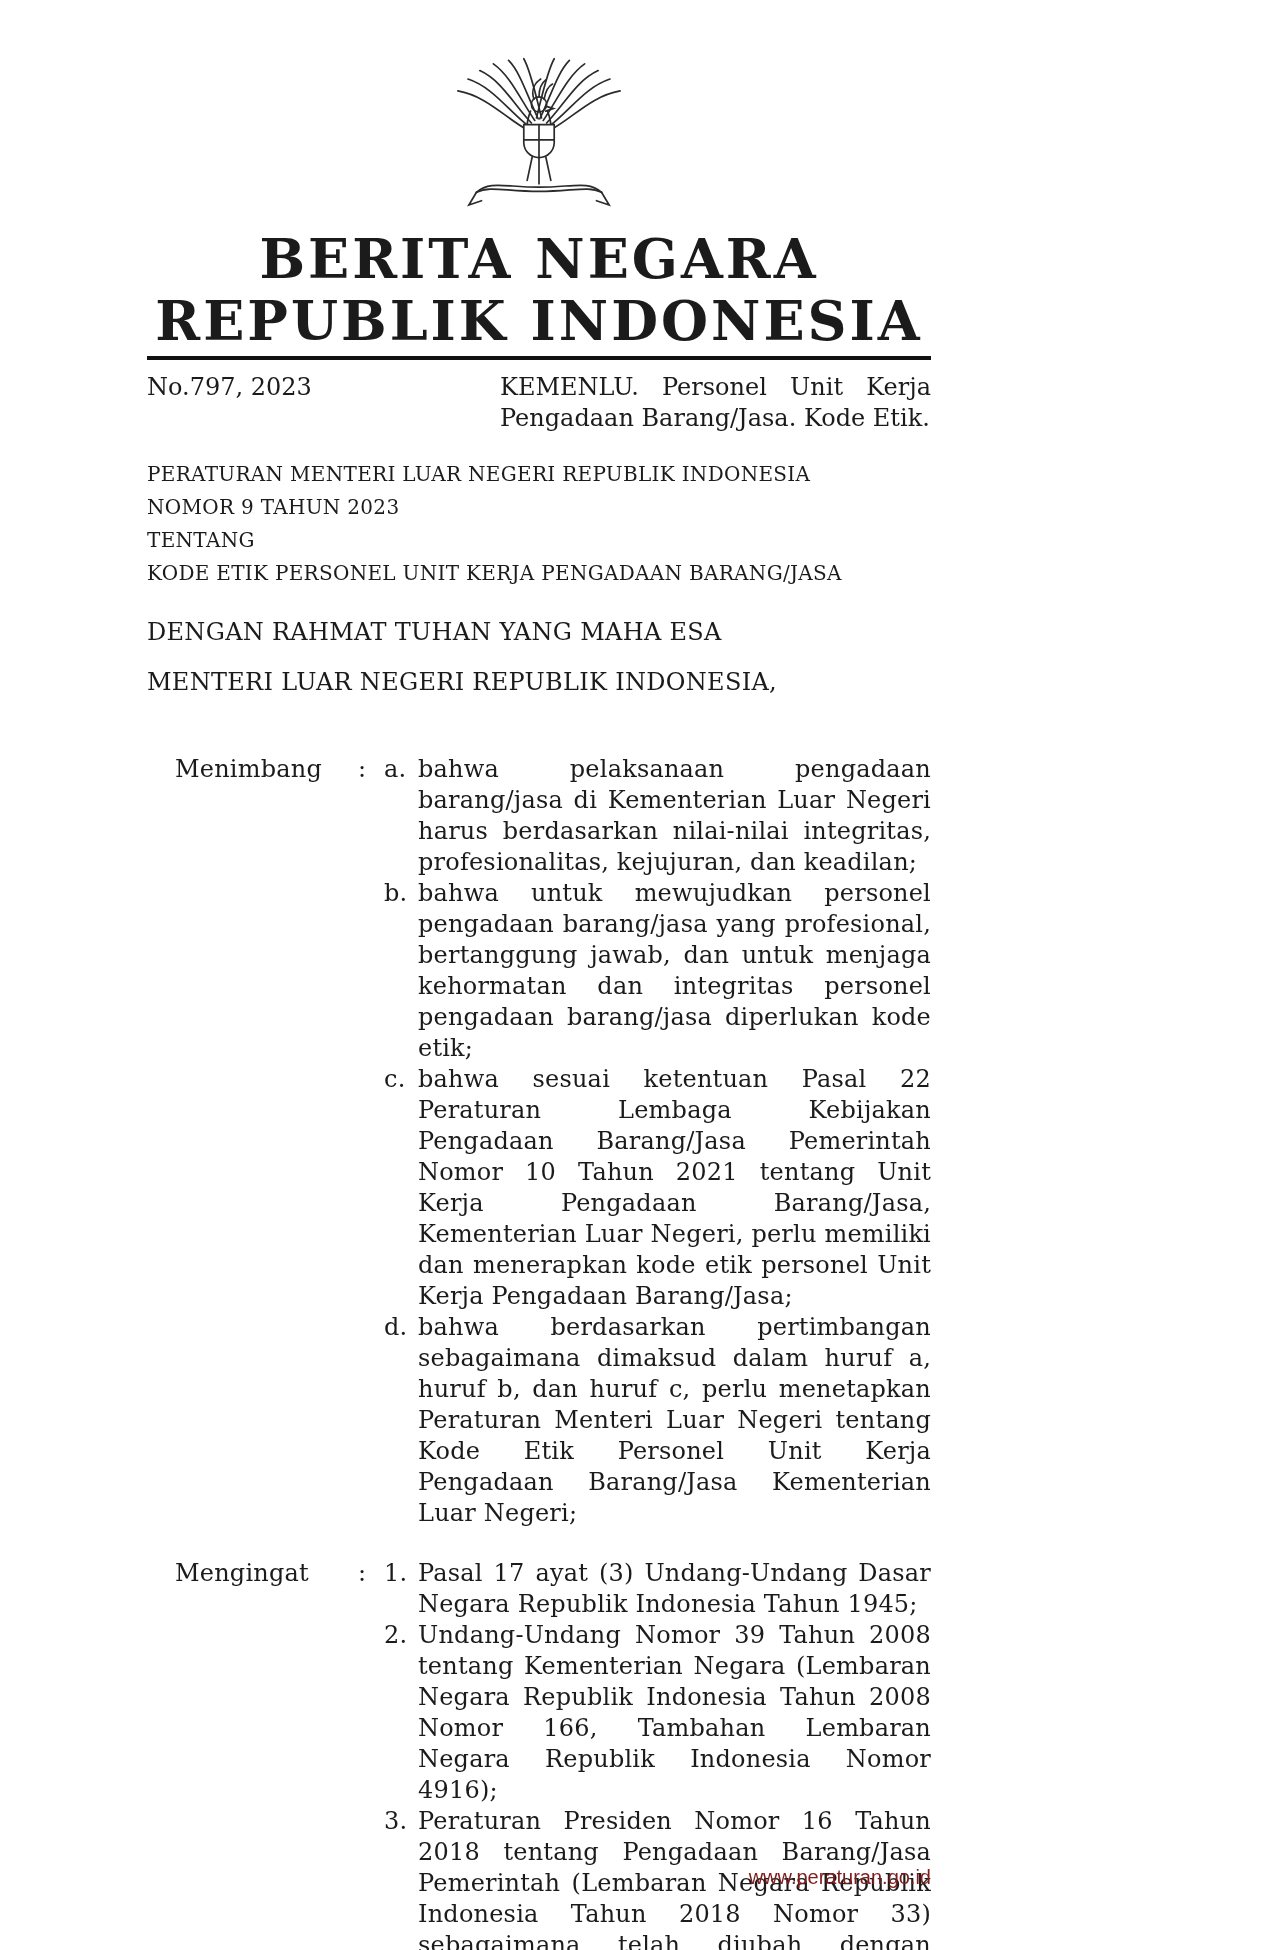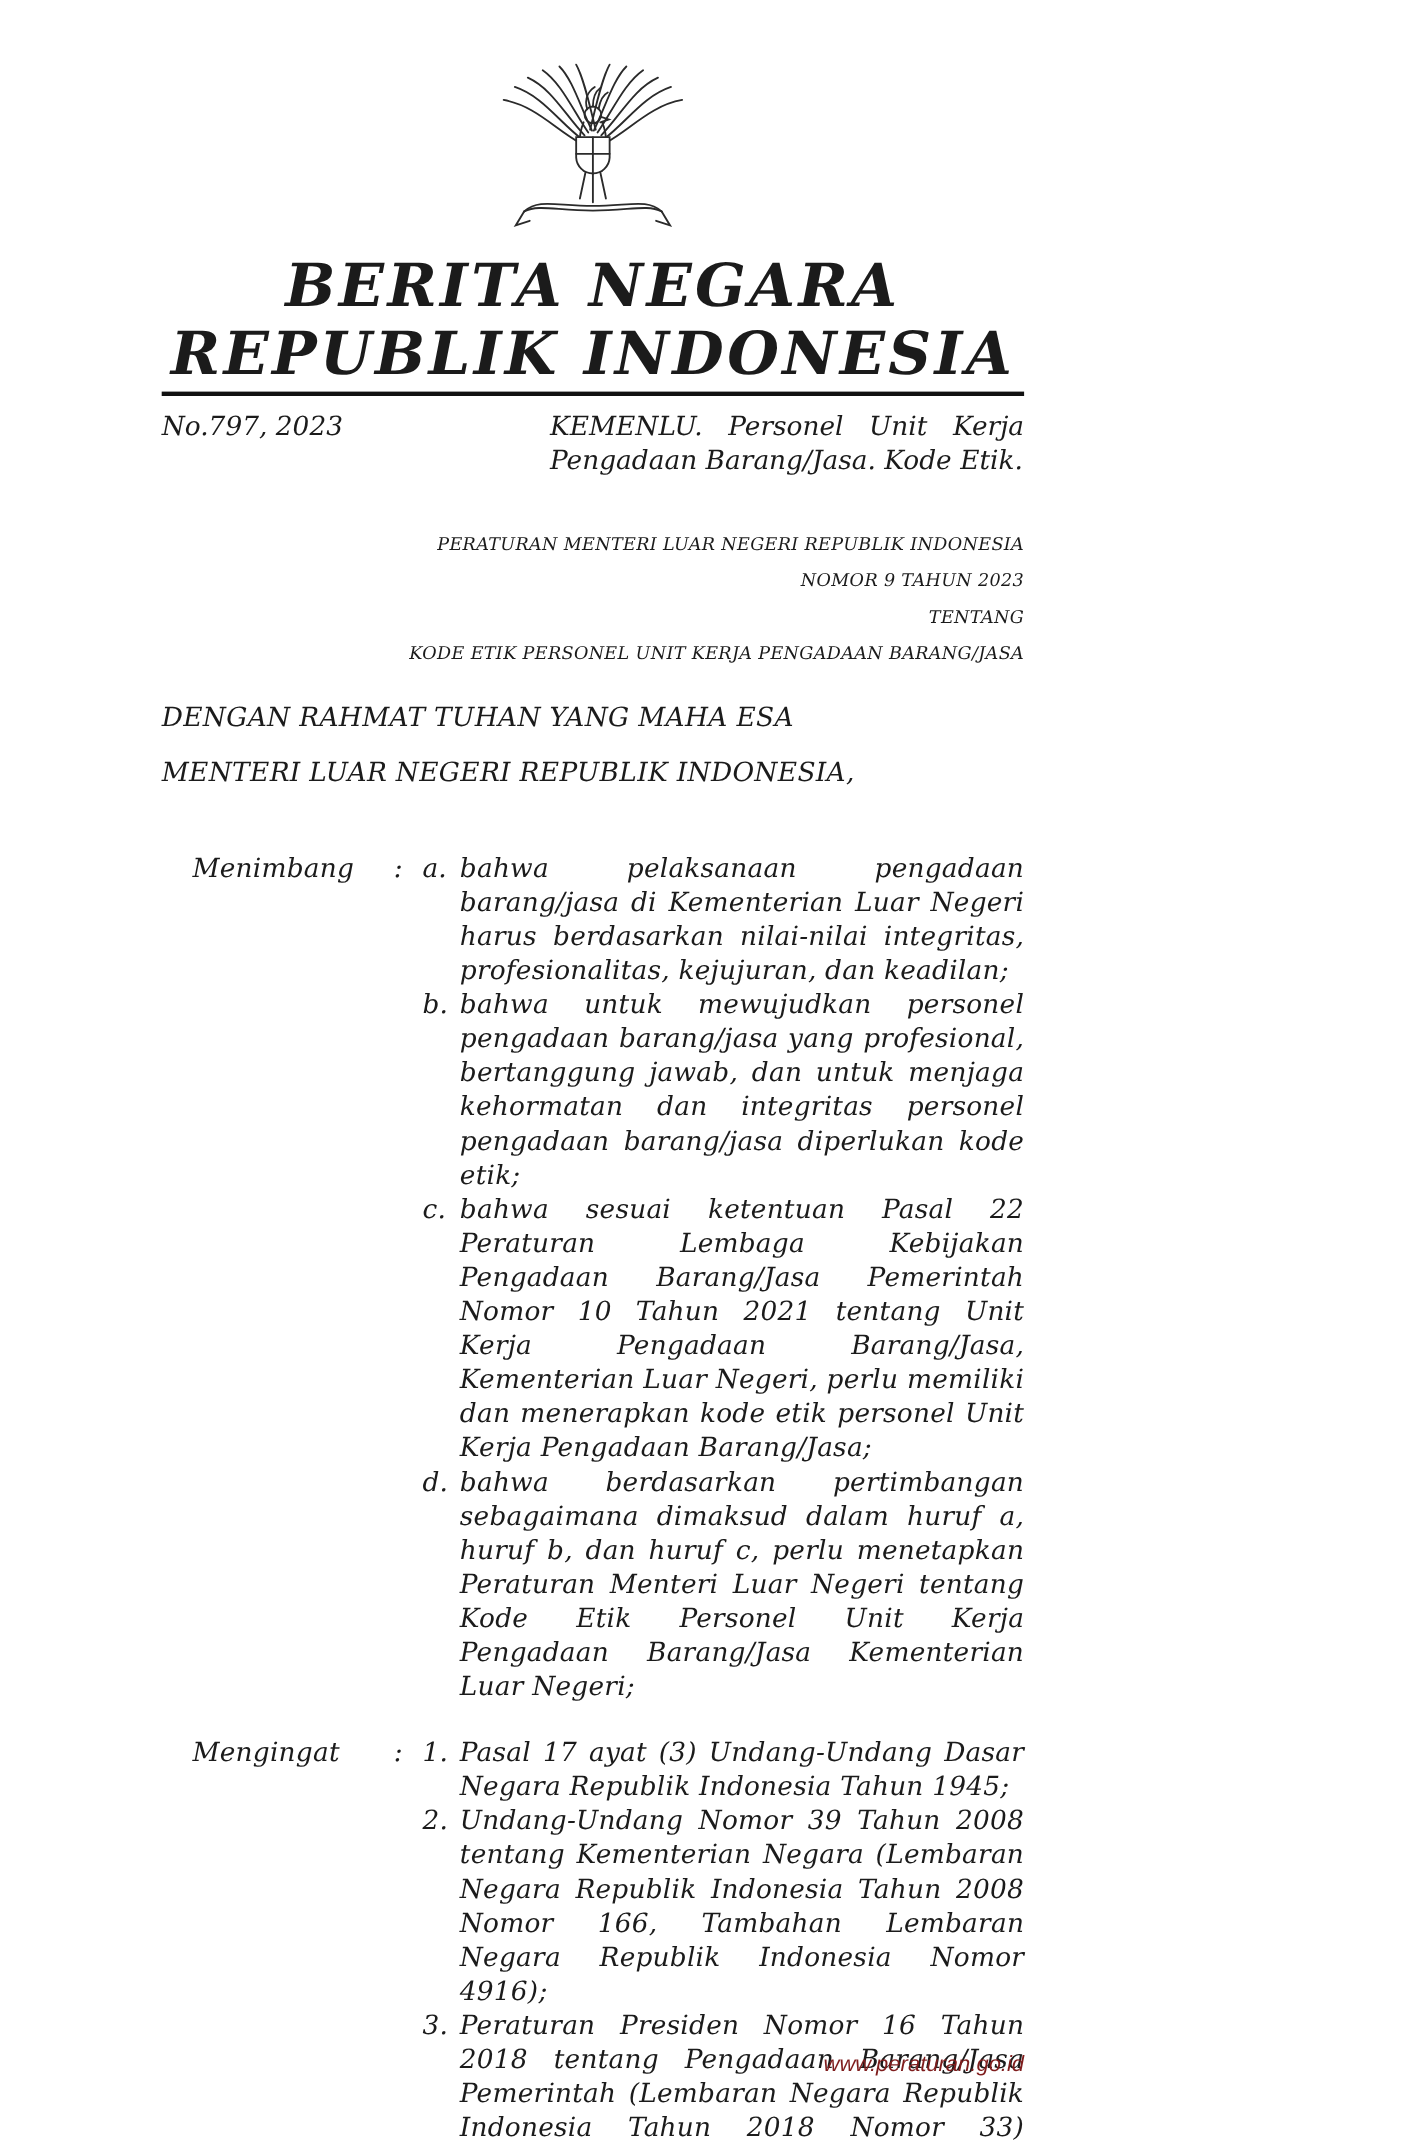--- a/index.html
+++ b/index.html
@@ -5,21 +5,20 @@
   * { box-sizing: border-box; }
   html, body { margin: 0; padding: 0; background: #ffffff; }
   .page {
     position: relative;
     width: 1075px;
     height: 1950px;
     background: #ffffff;
     color: #1b1b1b;
     font-family: "DejaVu Serif", "Liberation Serif", serif;
     overflow: hidden;
-    font-style: italic;
   }
   .content {
     padding: 0 144px 0 147px;
   }
   .emblem-wrap {
     margin-top: 52px;
     text-align: center;
     height: 170px;
   }
   .masthead {
@@ -39,23 +38,23 @@
   .meta-row {
     display: flex;
     margin-top: 12px;
     font-size: 24px;
     line-height: 31px;
     justify-content: center;
   }
   .doc-number { width: 353px; flex: 0 0 353px; }
   .subject { flex: 1 1 auto; text-align: justify; }
   .title-block {
-    margin-top: 44px;
-    text-align: right;
-    font-size: 16px;
+    margin-top: 24px;
+    text-align: left;
+    font-size: 20px;
     line-height: 33px;
     letter-spacing: 0.3px;
   }
   .centered {
     font-size: 24px;
     line-height: 31px;
     letter-spacing: 0.3px;
   }
   .invocation { margin-top: 27px; }
   .authority { margin-top: 19px; }

